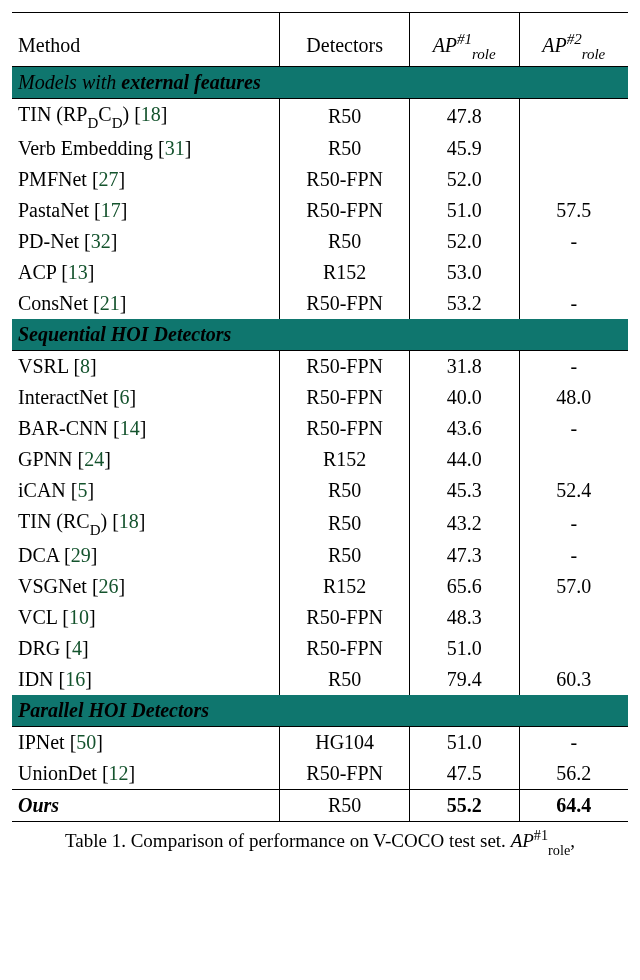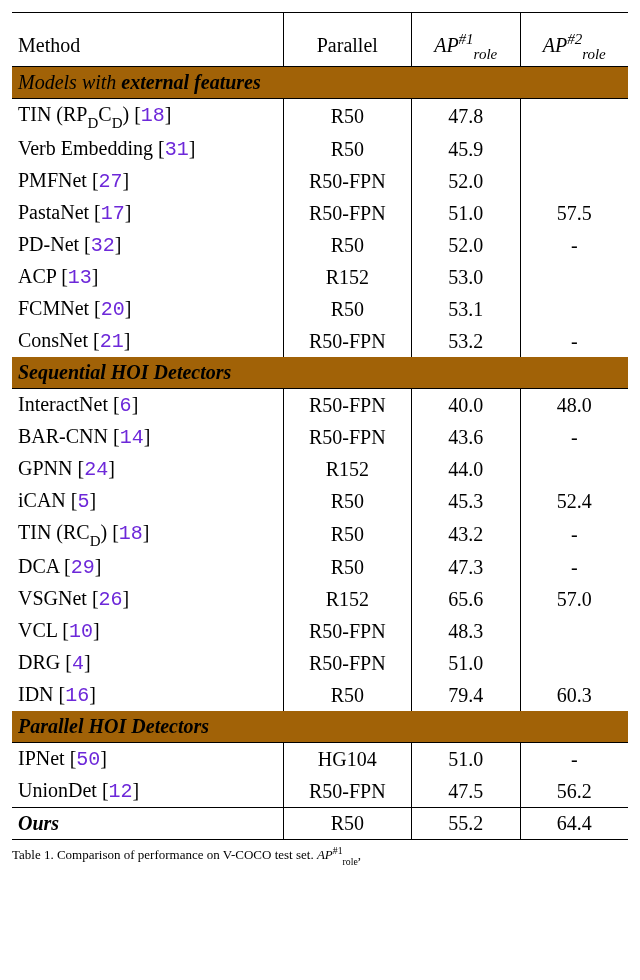--- a/index.html
+++ b/index.html
@@ -26,21 +26,21 @@
     .header-row th {
       border-top: 1.5px solid #000;
       border-bottom: 1px solid #000;
       padding-top: 16px;
       padding-bottom: 4px;
     }
     .col-sep {
       border-right: 1px solid #000;
     }
     .section-row td {
-      background: #a16207;
+      background: #0f766e;
       font-style: italic;
       font-weight: bold;
       border-bottom: 1px solid #000;
       padding-top: 2px;
       padding-bottom: 2px;
     }
     .section-row .sect-plain {
       font-style: italic;
       font-weight: normal;
     }
@@ -48,44 +48,44 @@
       font-style: italic;
       font-weight: bold;
     }
     .sep-above td {
       border-top: 1px solid #000;
     }
     .bottom-thick td {
       border-bottom: 1.5px solid #000;
     }
     .method a {
-      color: #6d28d9;
+      color: #14532d;
       text-decoration: none;
-      font-family: Liberation Mono, monospace;
     }
     .sup { font-size: 0.75em; vertical-align: super; }
     .sub { font-size: 0.75em; vertical-align: sub; position: relative; top: 0.15em;}
     .ap-label {
       font-style: italic;
     }
     .caption {
-      font-size: 13px;
+      font-size: 19px;
       margin-top: 4px;
+      text-align: center;
     }
     .bold { font-weight: bold; font-style: italic; }
-    .bold-plain { font-weight: normal; margin-left: 20px;}
+    .bold-plain { font-weight: bold; margin-left: 20px;}
   </style>
 </head>
 <body>
 
 <table>
   <thead>
     <tr class="header-row">
       <th class="col-sep col-method">Method</th>
-      <th class="col-sep center col-bb">Parallel</th>
+      <th class="col-sep center col-bb">Detectors</th>
       <th class="col-sep center col-ap ap-label">AP<span class="sup">#1</span><span class="sub">role</span></th>
       <th class="center col-ap ap-label">AP<span class="sup">#2</span><span class="sub">role</span></th>
     </tr>
   </thead>
   <tbody id="tbody">
   <tr class="section-row">
         <td colspan="4"><span class="sect-plain">Models with </span><span class="sect-bold-italic">external features</span></td>
       </tr>
       <tr>
         <td class="col-sep method">TIN (RP<span class="sub">D</span>C<span class="sub">D</span>) [<a>18</a>]</td>
@@ -117,33 +117,33 @@
         <td class="col-sep center">52.0</td>
         <td class="center">-</td>
       </tr>
       <tr>
         <td class="col-sep method">ACP [<a>13</a>]</td>
         <td class="col-sep center">R152</td>
         <td class="col-sep center">53.0</td>
         <td class="center"></td>
       </tr>
       <tr>
-        <td class="col-sep method">FCMNet [<a>20</a>]</td>
-        <td class="col-sep center">R50</td>
-        <td class="col-sep center">53.1</td>
-        <td class="center"></td>
-      </tr>
-      <tr>
         <td class="col-sep method">ConsNet [<a>21</a>]</td>
         <td class="col-sep center">R50-FPN</td>
         <td class="col-sep center">53.2</td>
         <td class="center">-</td>
       </tr>
       <tr class="section-row">
         <td colspan="4"><span class="sect-bold-italic">Sequential HOI Detectors</span></td>
+      </tr>
+      <tr>
+        <td class="col-sep method">VSRL [<a>8</a>]</td>
+        <td class="col-sep center">R50-FPN</td>
+        <td class="col-sep center">31.8</td>
+        <td class="center">-</td>
       </tr>
       <tr>
         <td class="col-sep method">InteractNet [<a>6</a>]</td>
         <td class="col-sep center">R50-FPN</td>
         <td class="col-sep center">40.0</td>
         <td class="center">48.0</td>
       </tr>
       <tr>
         <td class="col-sep method">BAR-CNN [<a>14</a>]</td>
         <td class="col-sep center">R50-FPN</td>

